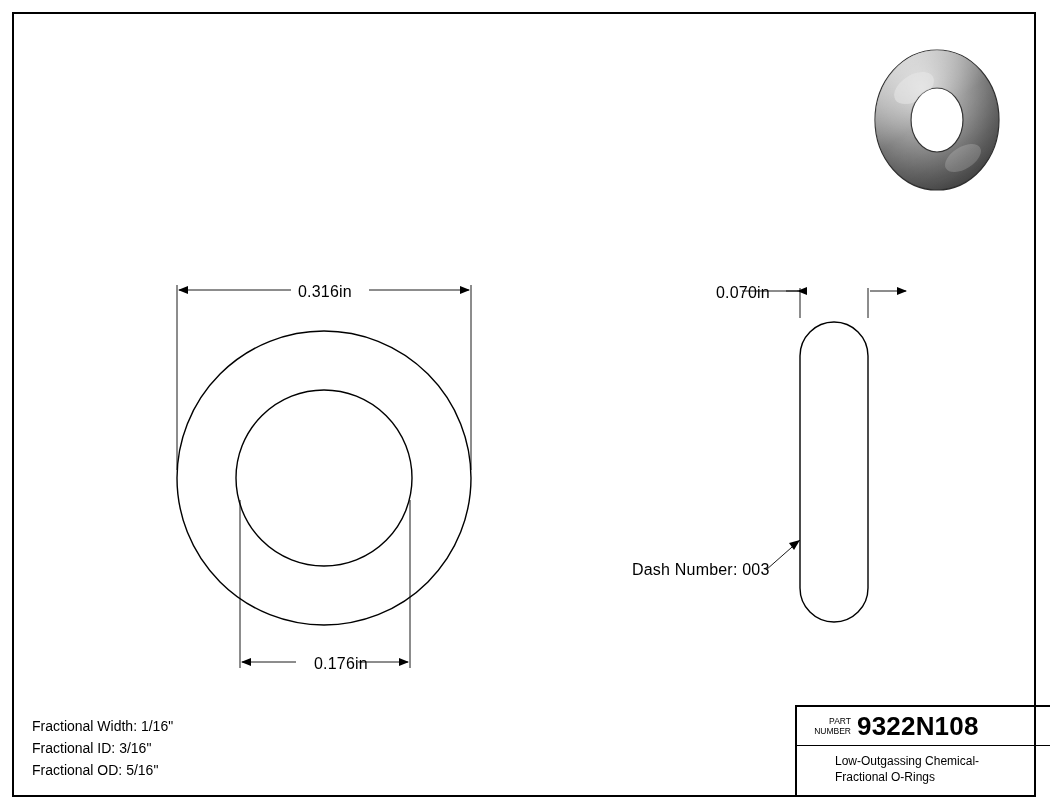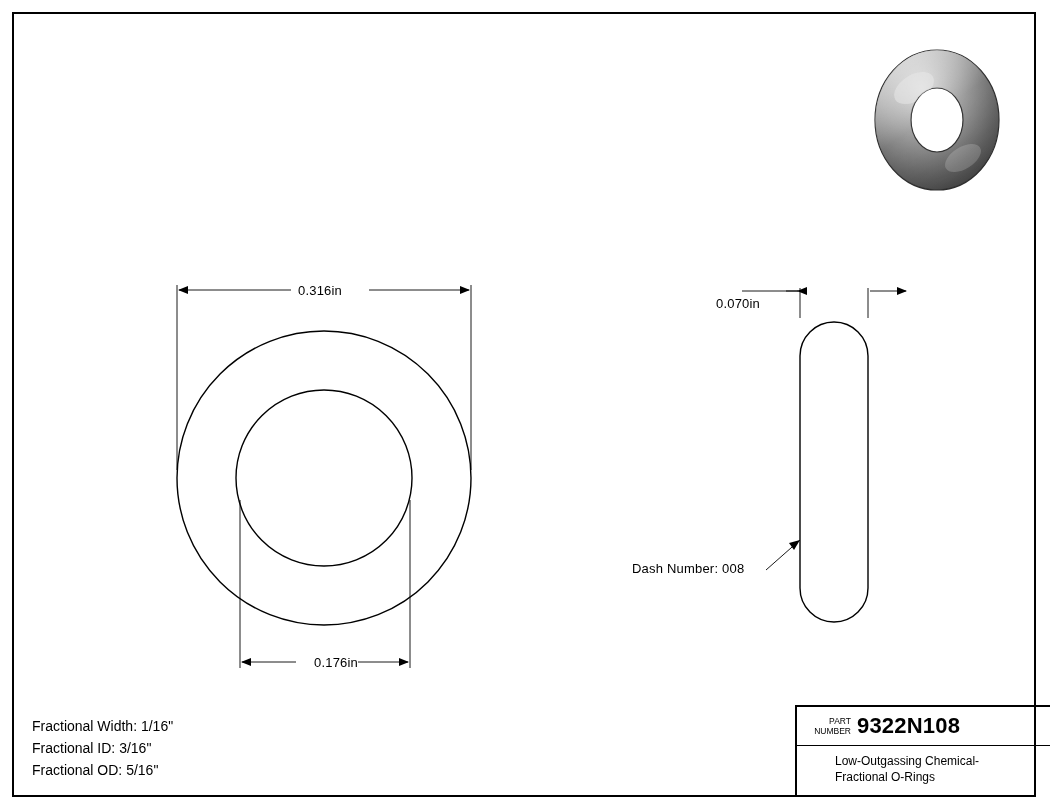--- a/index.html
+++ b/index.html
@@ -29,21 +29,21 @@
   }
   svg.layer {
     position: absolute;
     left: 0;
     top: 0;
     width: 1050px;
     height: 811px;
   }
   .dim-text {
     position: absolute;
-    font-size: 13px;
+    font-size: 16px;
     letter-spacing: 0.2px;
     color: #000;
     white-space: nowrap;
   }
   .spec-list {
     position: absolute;
     left: 32px;
     top: 715px;
     font-size: 14px;
     line-height: 22px;
@@ -72,21 +72,21 @@
   }
   .tb-label {
     font-size: 8.5px;
     line-height: 10px;
     text-align: right;
     width: 54px;
     padding-right: 6px;
     color: #000;
   }
   .tb-partnum {
-    font-size: 22px;
+    font-size: 26px;
     font-weight: bold;
     letter-spacing: 0.2px;
   }
   .tb-desc {
     padding: 7px 10px 0 38px;
     font-size: 12px;
     line-height: 16px;
   }
 </style>
 </head>
@@ -166,22 +166,22 @@
     </g>
 
     <g>
       <line x1="766" y1="570" x2="800" y2="540" stroke="#000" stroke-width="0.9"></line>
       <path d="M800,540 L789,543 L794,550 z" fill="#000"></path>
     </g>
   </svg>
 
   <div class="dim-text" style="left:298px; top:283px;">0.316in</div>
   <div class="dim-text" style="left:314px; top:655px;">0.176in</div>
-  <div class="dim-text" style="left:716px; top:296px;">0.070in</div>
-  <div class="dim-text" style="left:632px; top:561px;">Dash Number: 008</div>
+  <div class="dim-text" style="left:716px; top:284px;">0.070in</div>
+  <div class="dim-text" style="left:632px; top:561px;">Dash Number: 003</div>
 
   <div class="spec-list">
     <span class="spec-line">Fractional Width: 1/16"</span>
     <span class="spec-line">Fractional ID: 3/16"</span>
     <span class="spec-line">Fractional OD: 5/16"</span>
   </div>
 
   <div class="title-block">
     <div class="tb-row1">
       <div class="tb-label">

